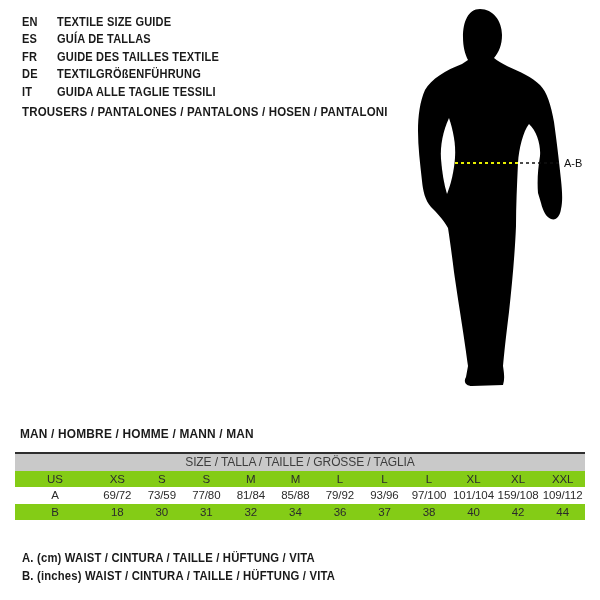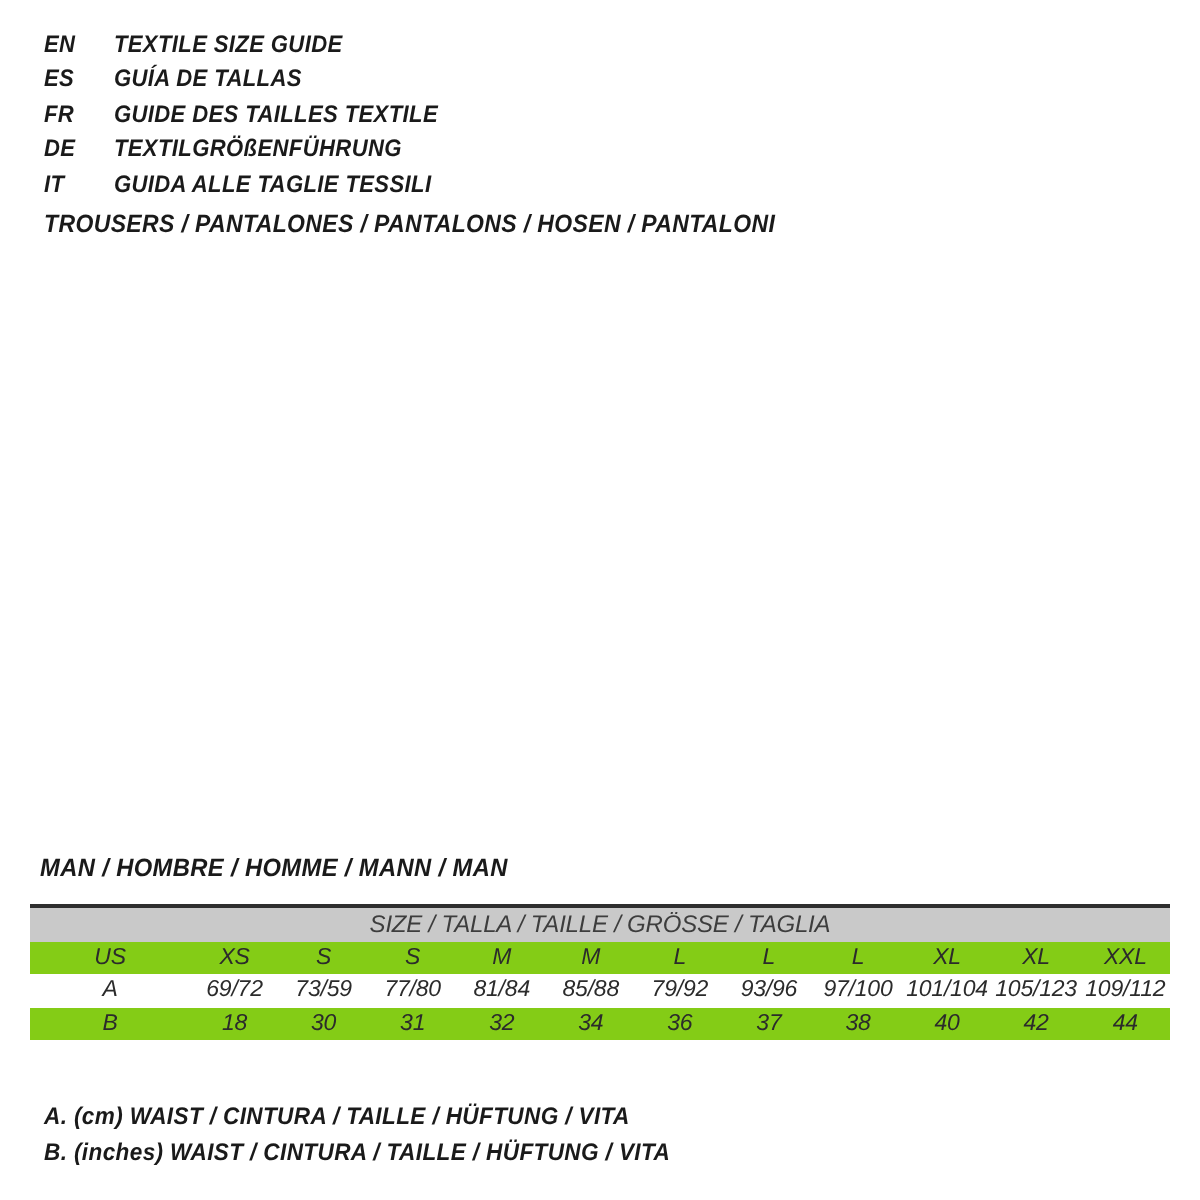--- a/index.html
+++ b/index.html
@@ -1,18 +1,18 @@
 <!DOCTYPE html>
 <html><head>
 <meta charset="utf-8">
 <style>
   html,body{margin:0;padding:0;background:#fff;}
   .screen{
     position:relative;width:600px;height:588px;background:#ffffff;
-    font-family:"Liberation Sans",sans-serif;color:#1a1a1a;overflow:hidden;font-style:italic;
+    font-family:"Liberation Sans",sans-serif;color:#1a1a1a;overflow:hidden;
   }
   
   .lang-block{position:absolute;left:22px;top:13px;transform:scaleX(0.92);transform-origin:0 0;}
   .lang-row{display:flex;height:17.5px;align-items:center;}
   .lang-code{width:38px;font-size:12px;font-weight:bold;letter-spacing:0.2px;}
   .lang-label{font-size:12px;font-weight:bold;letter-spacing:0.2px;white-space:nowrap;}
   .category-line{
     position:absolute;left:22px;top:105px;font-size:12.5px;font-weight:bold;
     letter-spacing:0.2px;white-space:nowrap;transform:scaleX(0.92);transform-origin:0 0;
   }
@@ -62,20 +62,65 @@
       <span class="lang-label">TEXTILGRÖßENFÜHRUNG</span>
     </div>
     <div class="lang-row">
       <span class="lang-code">IT</span>
       <span class="lang-label">GUIDA ALLE TAGLIE TESSILI</span>
     </div>
   </div>
 
   <div class="category-line">TROUSERS / PANTALONES / PANTALONS / HOSEN / PANTALONI</div>
 
+  <div class="figure-wrap">
+    <svg width="190" height="420" viewBox="0 0 190 420" xmlns="http://www.w3.org/2000/svg">
+      <path fill="#000000" d="
+        M 70 9
+        C 83 9 92 21 92 35
+        C 92 45 89 52 84 58
+        C 87 61 92 63 97 66
+        C 109 71 122 77 130 85
+        C 137 92 141 105 144 122
+        C 146 136 149 160 151 180
+        C 152 190 153 200 151 209
+        C 150 216 146 221 141 219
+        C 136 217 133 211 131 203
+        L 128 193
+        C 127 181 128 168 130 156
+        C 131 146 127 131 119 124
+        C 113 132 109 148 108 163
+        C 107 185 106 205 106 226
+        C 105 252 102 285 99 312
+        C 96 336 94 354 93 366
+        C 94 373 95 379 93 385
+        L 62 386
+        C 56 386 53 382 56 377
+        L 58 366
+        C 55 342 48 300 44 272
+        C 42 256 40 241 38 228
+        C 33 219 27 213 21 207
+        C 15 200 13 191 12 181
+        C 10 163 8 147 8 131
+        C 8 116 10 101 15 90
+        C 21 79 36 70 52 64
+        L 58 60
+        C 55 54 53 47 53 37
+        C 53 22 58 9 70 9 Z"></path>
+      <path fill="#ffffff" d="
+        M 39 118
+        C 33 131 30 146 31 159
+        C 32 172 34 184 37 194
+        C 41 184 44 171 45 158
+        C 46 144 43 130 39 118 Z"></path>
+      <line x1="45" y1="163" x2="108" y2="163" stroke="#e8ee00" stroke-width="2" stroke-dasharray="3 3"></line>
+      <line x1="110" y1="163" x2="150" y2="163" stroke="#111111" stroke-width="1.5" stroke-dasharray="3 3"></line>
+      <text class="ab-label" x="154" y="167">A-B</text>
+    </svg>
+  </div>
 
   <div class="man-heading">MAN / HOMBRE / HOMME / MANN / MAN</div>
 
   <div class="size-table-wrap">
     <table class="size-table">
       <colgroup>
         <col style="width:80px">
         <col>
           <col>
           <col>
@@ -110,21 +155,21 @@
           <td class="rowlabel">A</td>
           <td>69/72</td>
           <td>73/59</td>
           <td>77/80</td>
           <td>81/84</td>
           <td>85/88</td>
           <td>79/92</td>
           <td>93/96</td>
           <td>97/100</td>
           <td>101/104</td>
-          <td>105/123</td>
+          <td>159/108</td>
           <td>109/112</td>
         </tr>
         <tr class="alt">
           <td class="rowlabel">B</td>
           <td>18</td>
           <td>30</td>
           <td>31</td>
           <td>32</td>
           <td>34</td>
           <td>36</td>

